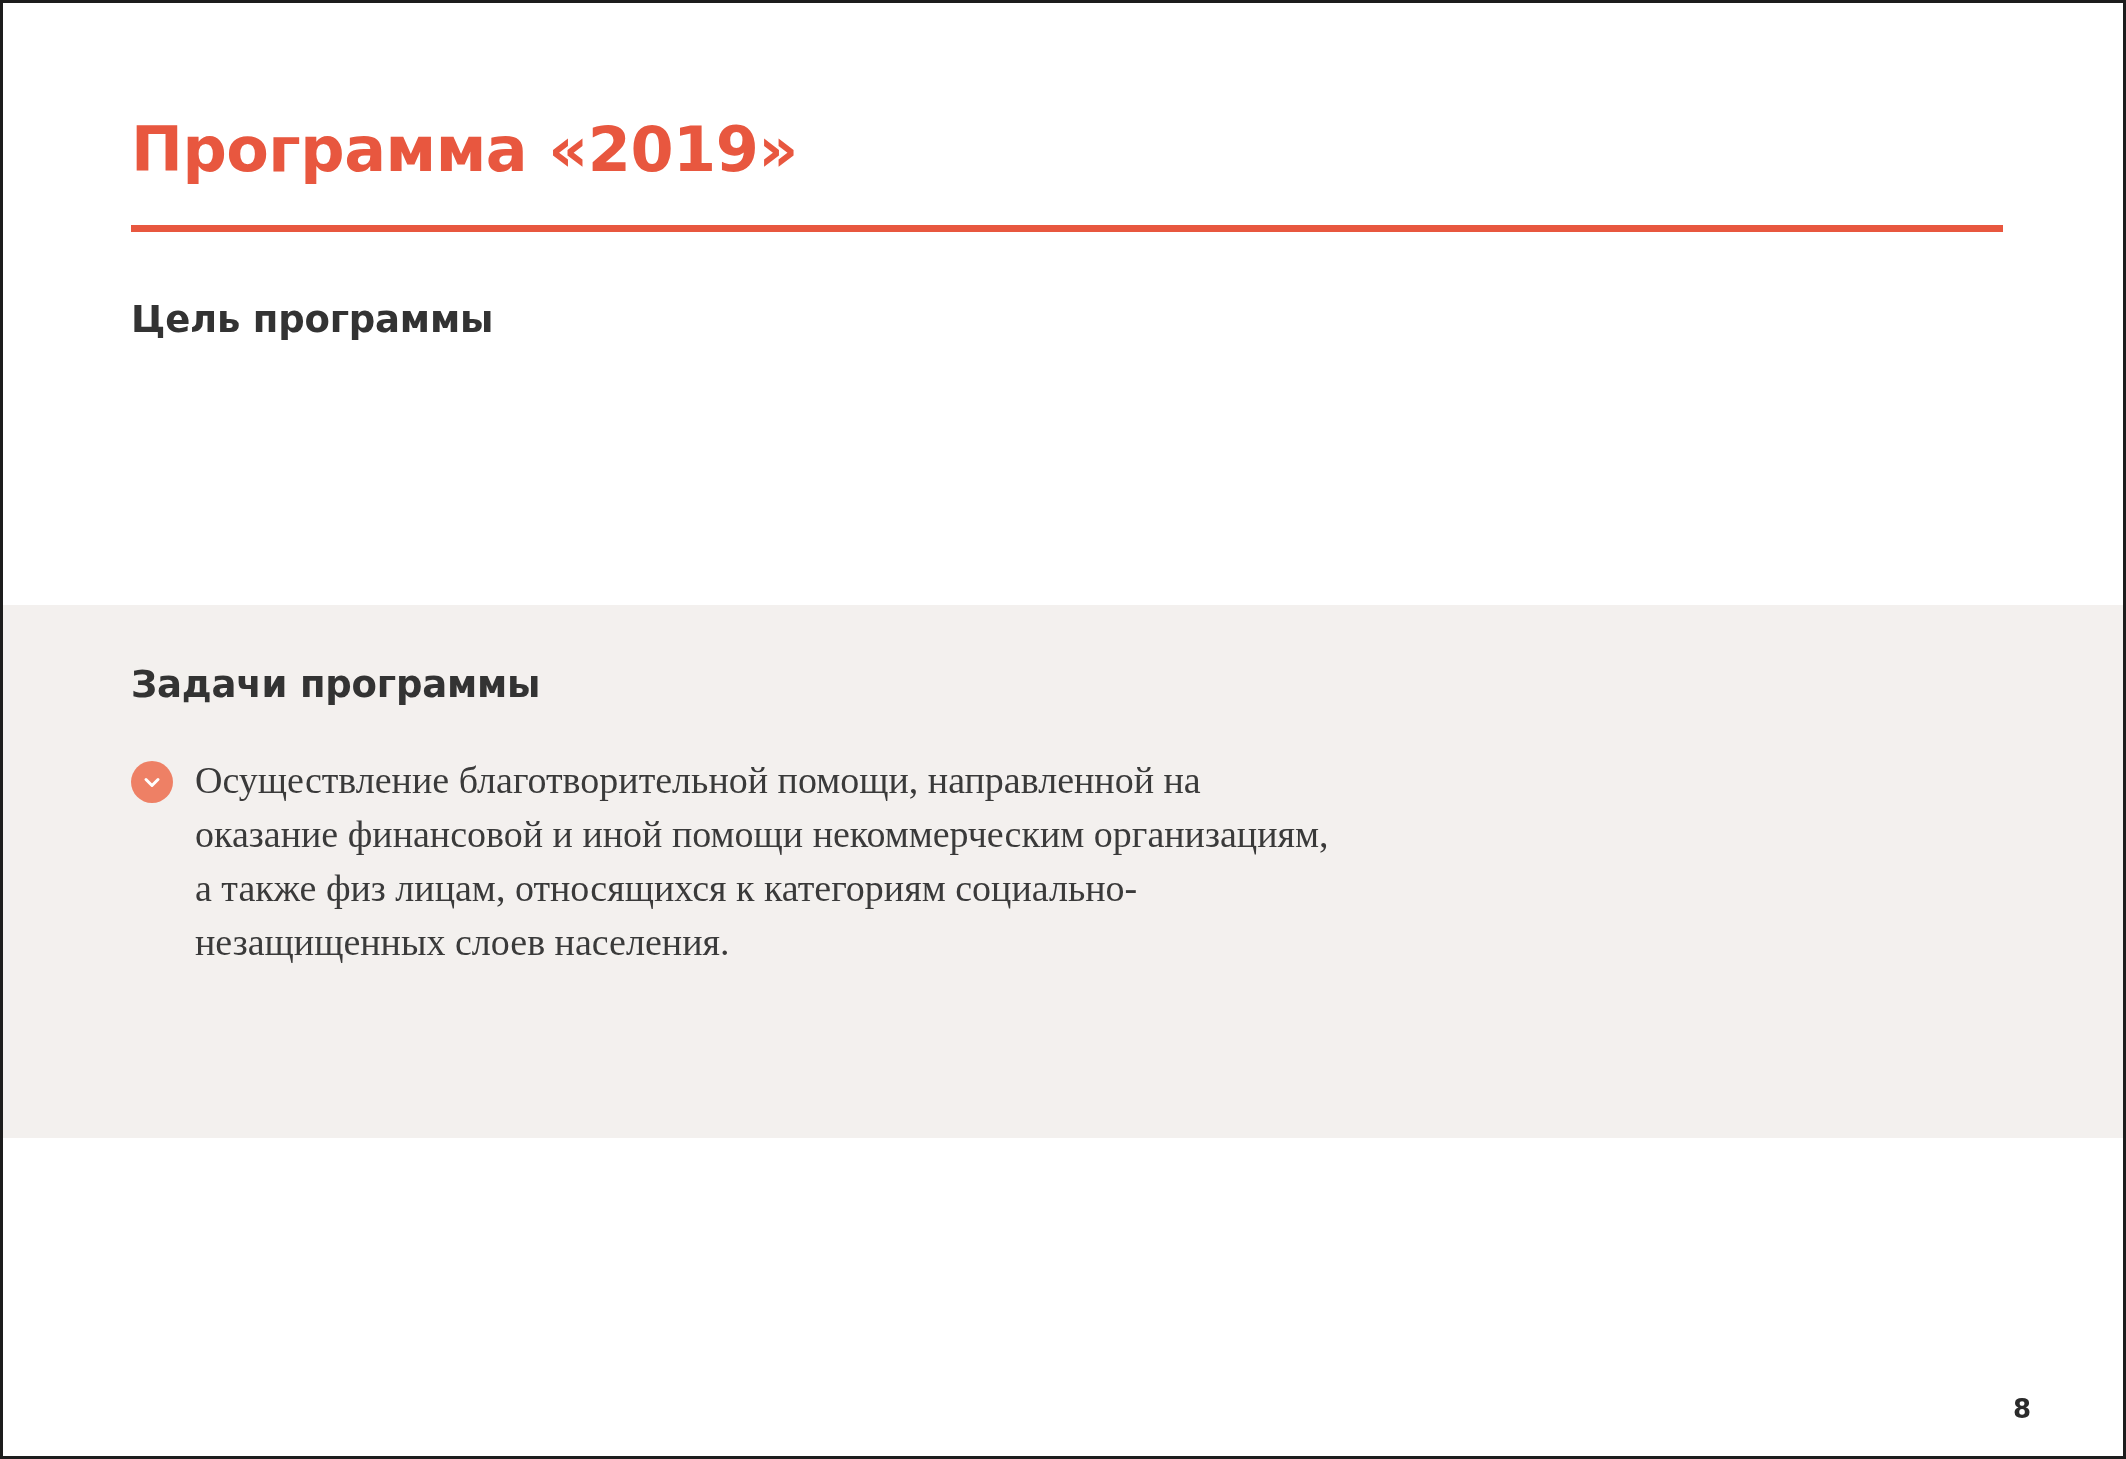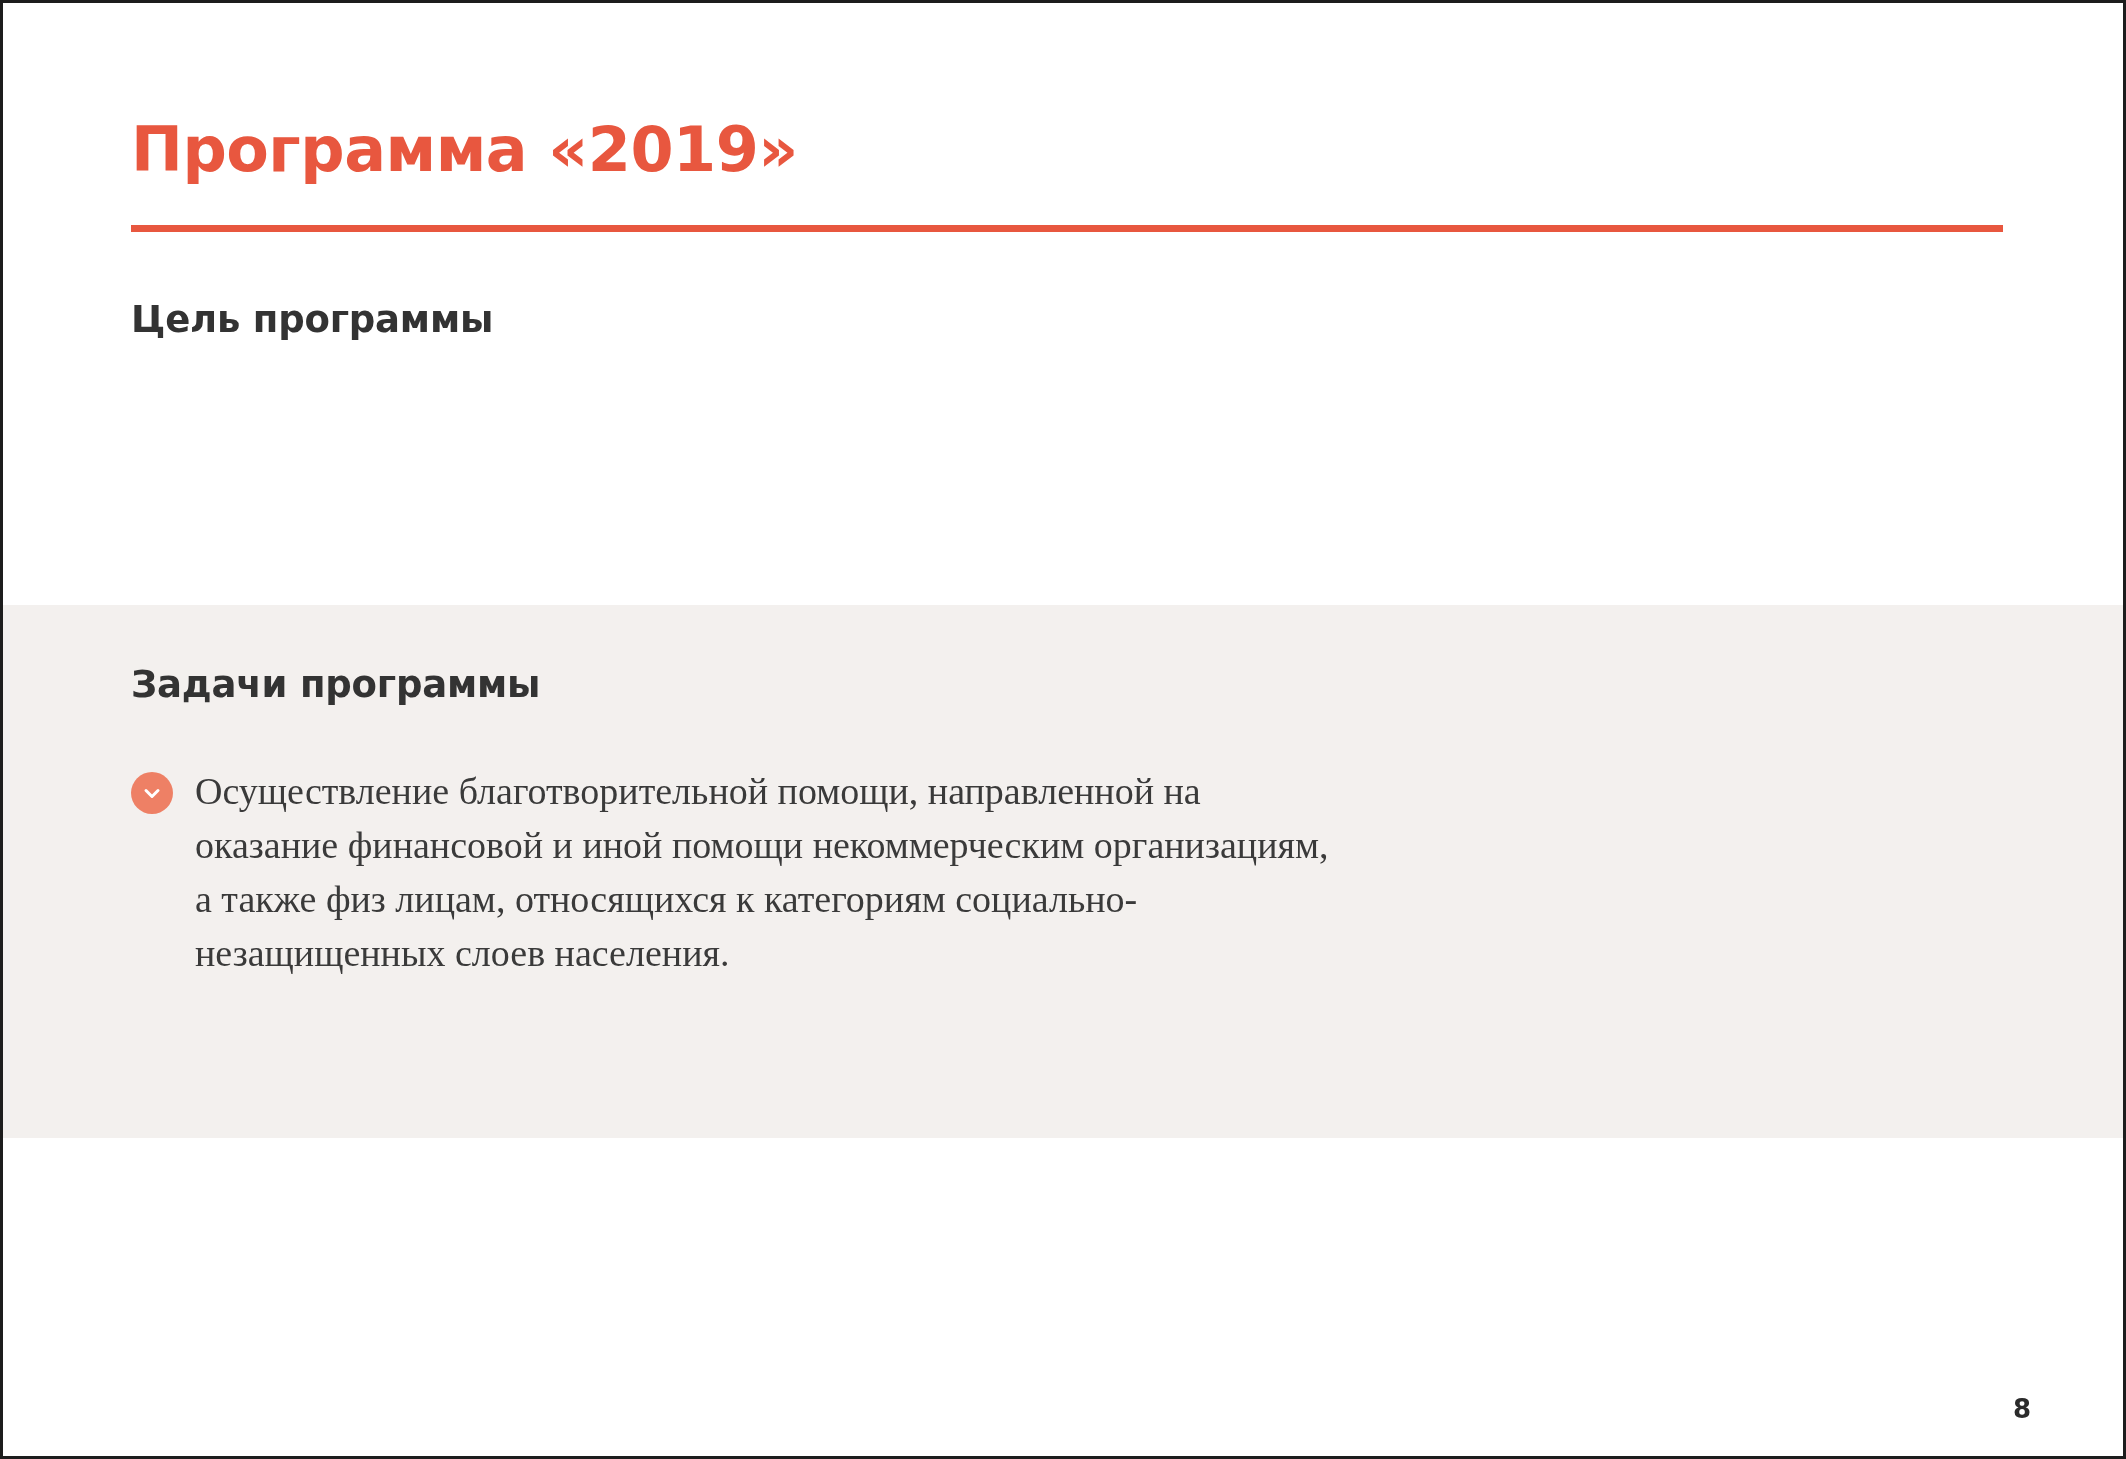--- a/index.html
+++ b/index.html
@@ -106,21 +106,20 @@
     list-style: none;
     width: 1200px;
   }
   .task-item {
     position: relative;
     padding-left: 64px;
     font-family: "Liberation Serif", "DejaVu Serif", serif;
     font-size: 38px;
     line-height: 54px;
     color: #3a3a3a;
-    margin-top: 11px;
   }
   .check-badge {
     position: absolute;
     left: 0;
     top: 8px;
     width: 42px;
     height: 42px;
     border-radius: 50%;
     background: #EE8065;
     display: flex;

